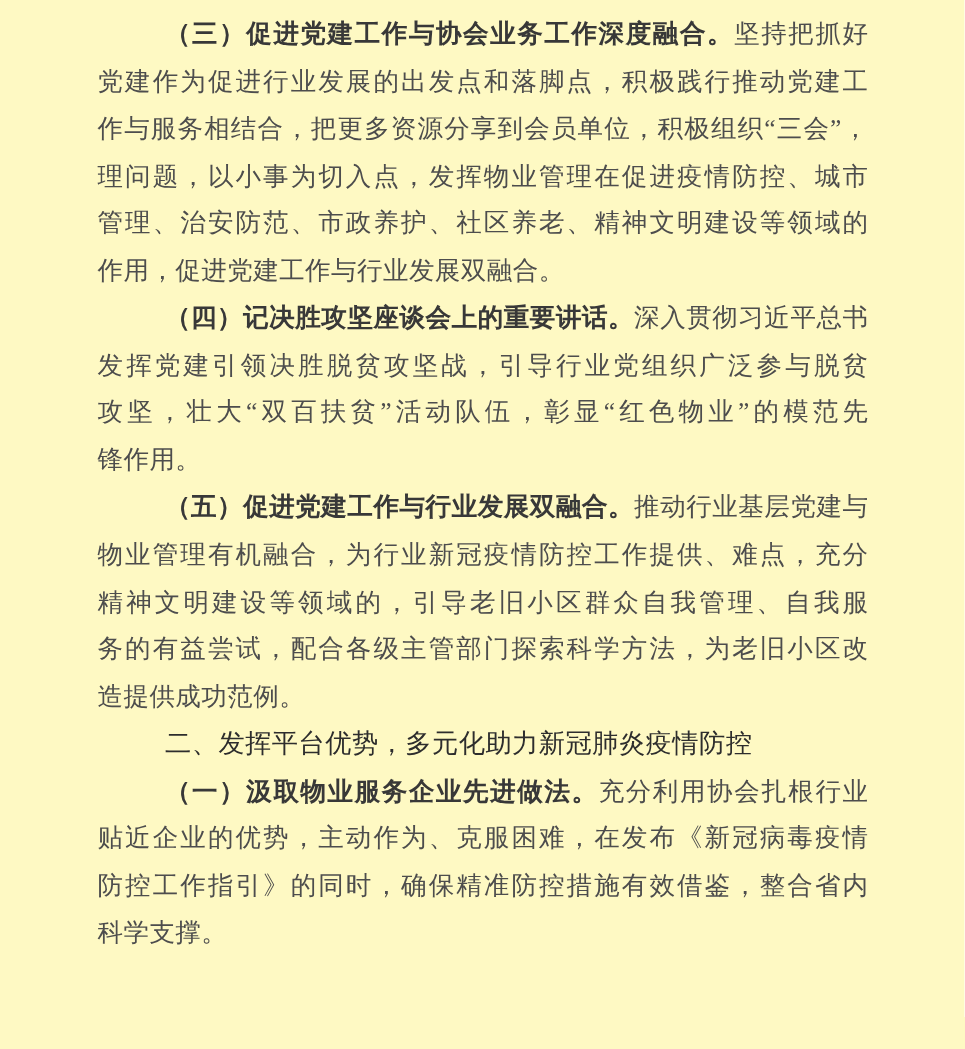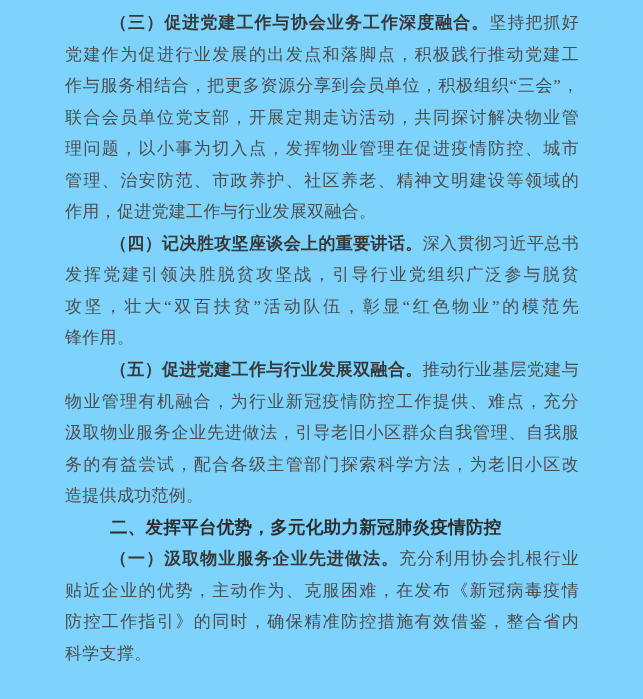--- a/index.html
+++ b/index.html
@@ -5,21 +5,21 @@
   * { margin: 0; padding: 0; box-sizing: border-box; }
   html, body {
     width: 643px; height: 699px;
     overflow: hidden;
     background: #fdfdfd;
     font-family: "Liberation Serif", "DejaVu Serif", serif;
   }
   .page {
     position: relative;
     width: 643px; height: 699px;
-    background: #7dd3fc;
+    background: #fef9c3;
     padding-left: 32px;
   }
   .textblock {
     position: absolute;
     left: 65px;
     top: 7px;
     width: 514px;
   }
   .line {
     height: 31.55px;
@@ -35,47 +35,46 @@
     text-align: justify;
     text-align-last: justify;
     text-justify: inter-character;
   }
   .line.indent { padding-left: 45px; }
   .lead {
     font-weight: 700;
     color: #383838;
   }
   .line.heading {
-    font-weight: 700;
+    font-weight: 400;
     color: #2d2d2d;
     font-size: 17.5px;
   }
 </style>
 </head>
 <body>
 
 <div class="page">
   <div class="textblock">
 
     <div class="line full indent"><span class="lead">（三）促进党建工作与协会业务工作深度融合。</span><span>坚持把抓好</span></div>
     <div class="line full"><span>党建作为促进行业发展的出发点和落脚点，积极践行推动党建工</span></div>
     <div class="line full"><span>作与服务相结合，把更多资源分享到会员单位，积极组织“三会”，</span></div>
-    <div class="line full"><span>联合会员单位党支部，开展定期走访活动，共同探讨解决物业管</span></div>
     <div class="line full"><span>理问题，以小事为切入点，发挥物业管理在促进疫情防控、城市</span></div>
     <div class="line full"><span>管理、治安防范、市政养护、社区养老、精神文明建设等领域的</span></div>
     <div class="line"><span>作用，促进党建工作与行业发展双融合。</span></div>
 
     <div class="line full indent"><span class="lead">（四）记决胜攻坚座谈会上的重要讲话。</span><span>深入贯彻习近平总书</span></div>
     <div class="line full"><span>发挥党建引领决胜脱贫攻坚战，引导行业党组织广泛参与脱贫</span></div>
     <div class="line full"><span>攻坚，壮大“双百扶贫”活动队伍，彰显“红色物业”的模范先</span></div>
     <div class="line"><span>锋作用。</span></div>
 
     <div class="line full indent"><span class="lead">（五）促进党建工作与行业发展双融合。</span><span>推动行业基层党建与</span></div>
     <div class="line full"><span>物业管理有机融合，为行业新冠疫情防控工作提供、难点，充分</span></div>
-    <div class="line full"><span>汲取物业服务企业先进做法，引导老旧小区群众自我管理、自我服</span></div>
+    <div class="line full"><span>精神文明建设等领域的，引导老旧小区群众自我管理、自我服</span></div>
     <div class="line full"><span>务的有益尝试，配合各级主管部门探索科学方法，为老旧小区改</span></div>
     <div class="line"><span>造提供成功范例。</span></div>
 
     <div class="line heading indent"><span>二、发挥平台优势，多元化助力新冠肺炎疫情防控</span></div>
 
     <div class="line full indent"><span class="lead">（一）汲取物业服务企业先进做法。</span><span>充分利用协会扎根行业</span></div>
     <div class="line full"><span>贴近企业的优势，主动作为、克服困难，在发布《新冠病毒疫情</span></div>
     <div class="line full"><span>防控工作指引》的同时，确保精准防控措施有效借鉴，整合省内</span></div>
     <div class="line"><span>科学支撑。</span></div>
 

